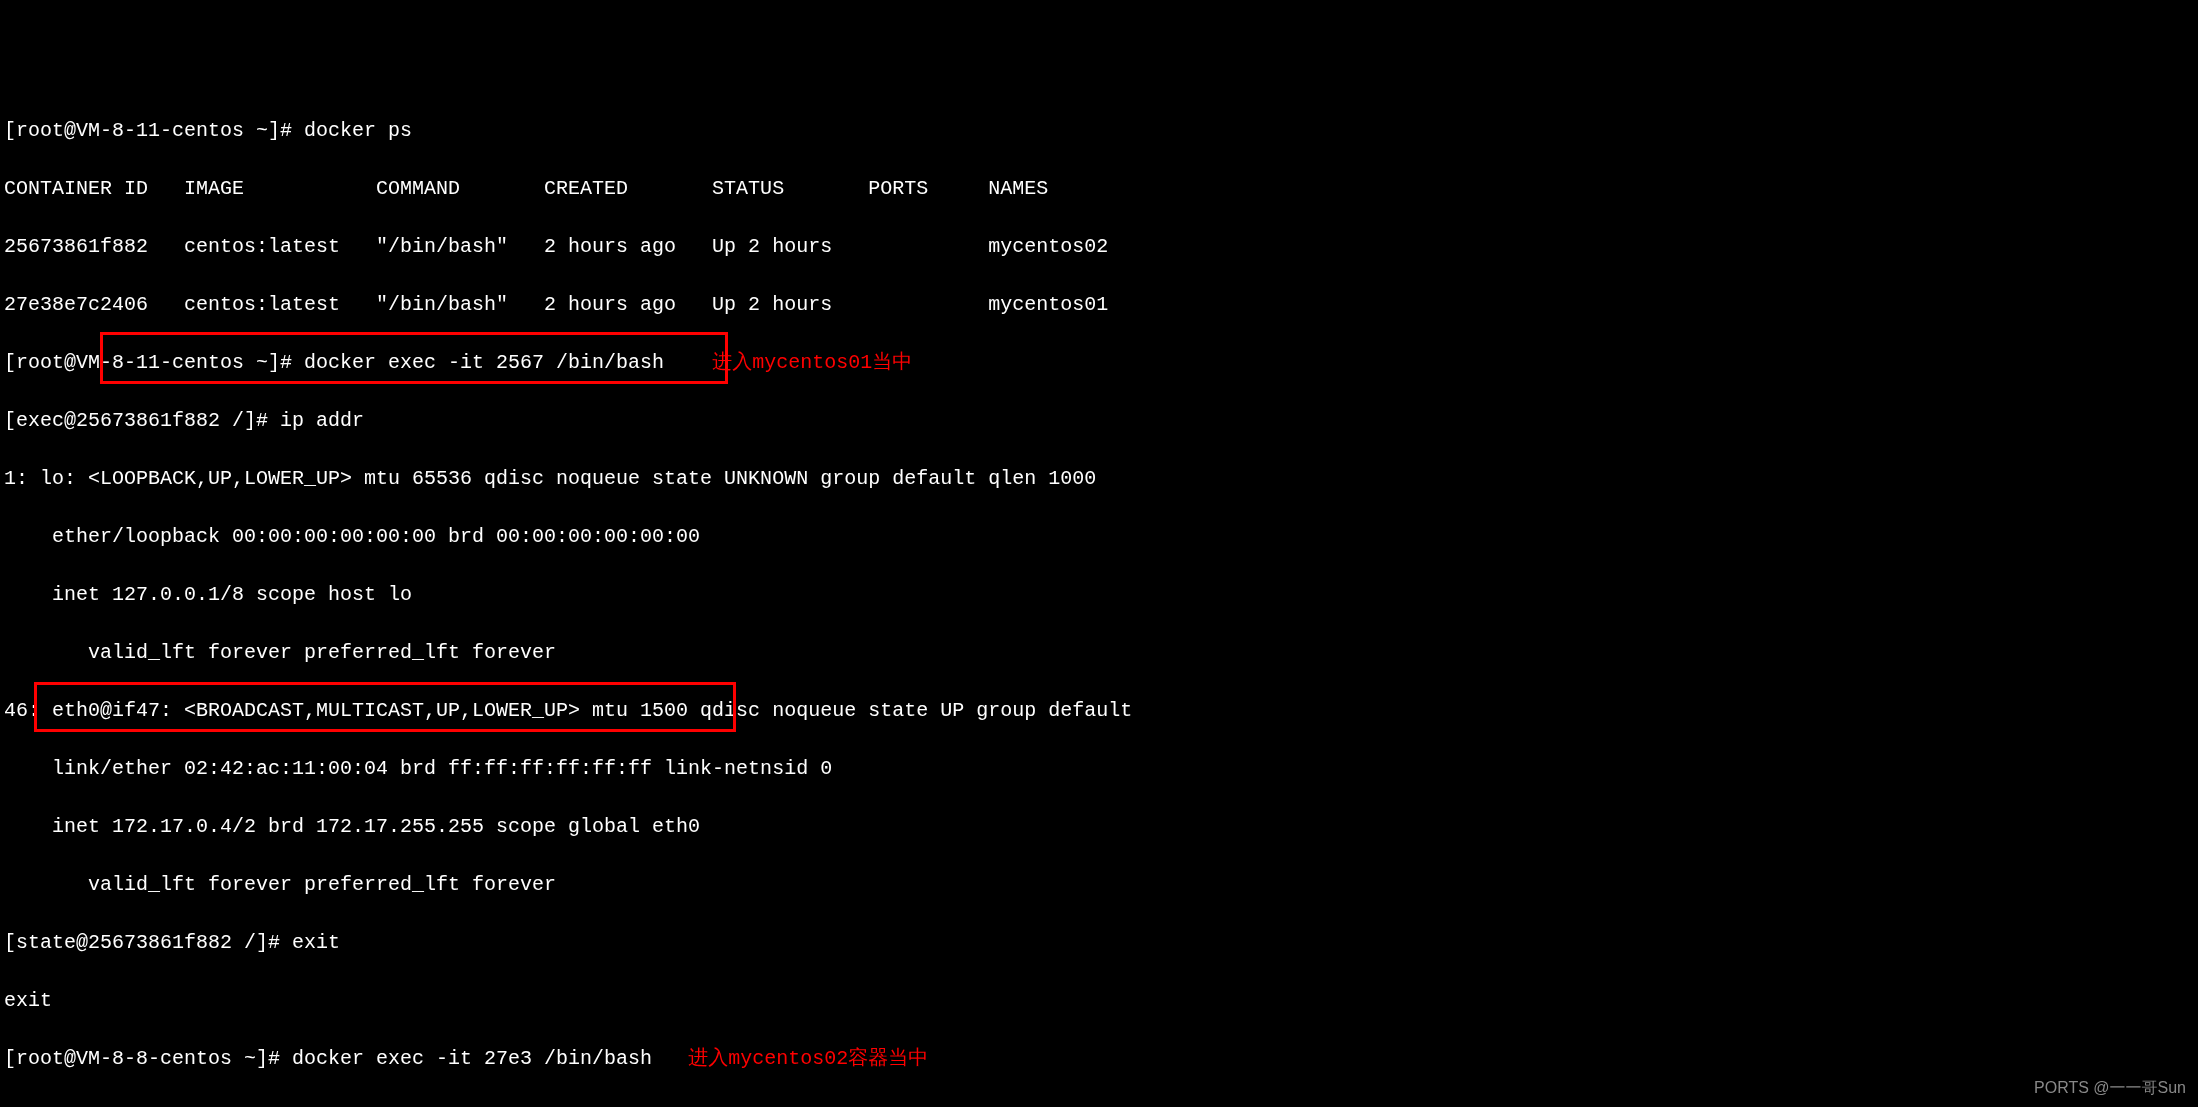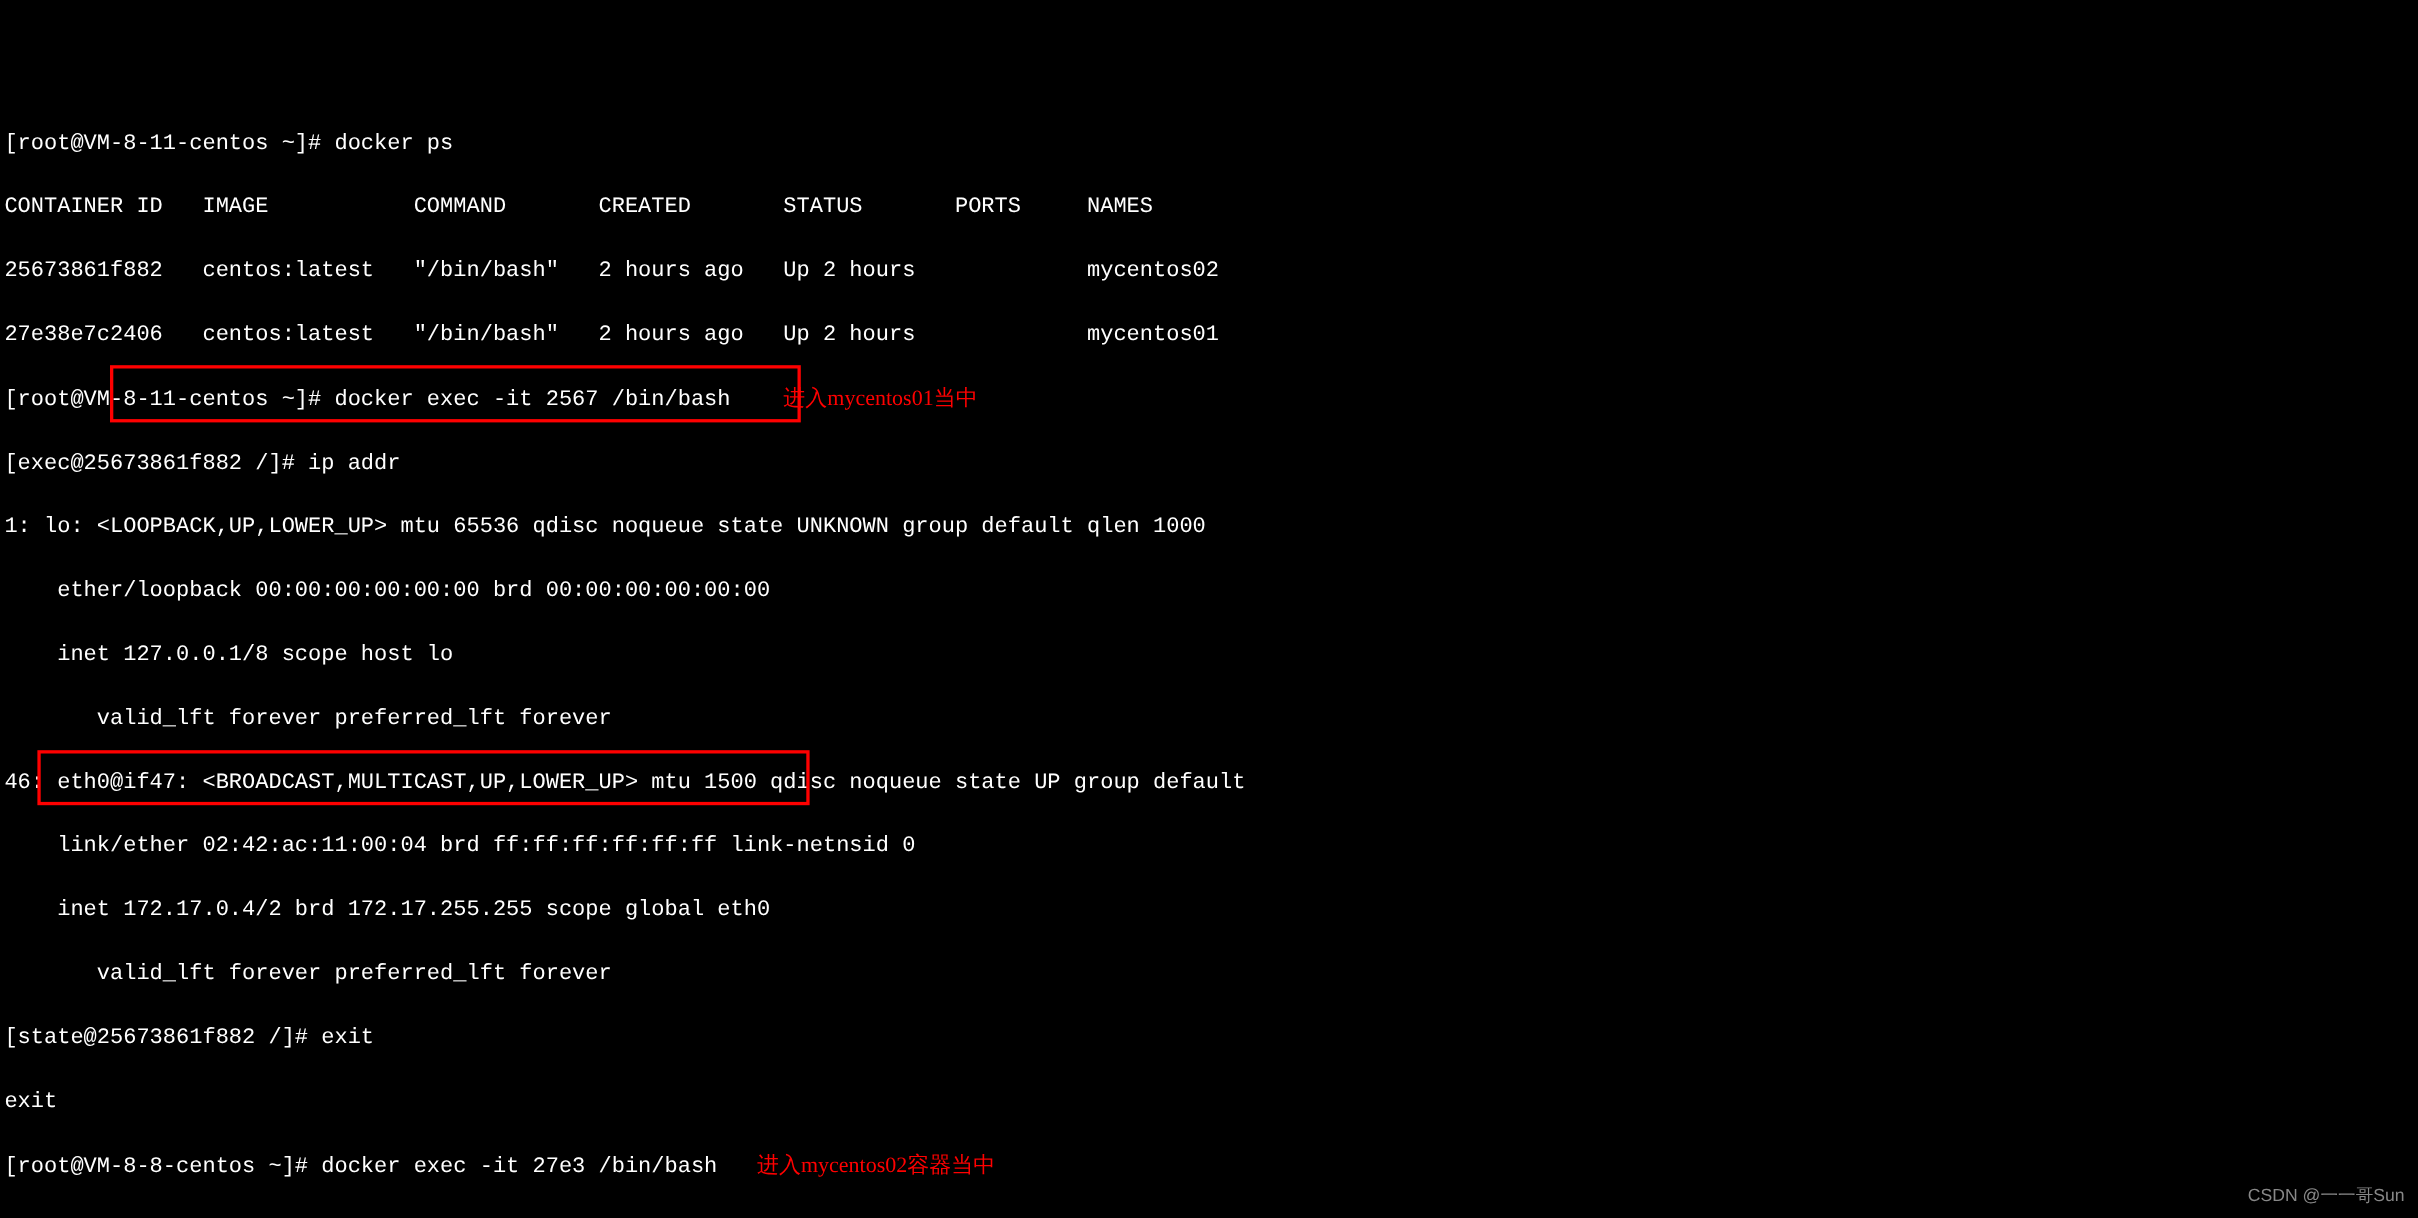--- a/index.html
+++ b/index.html
@@ -18,21 +18,21 @@
       overflow-x: auto;
       width: 2198px;
       height: 1107px;
       position: relative;
     }
     .terminal-line {
       white-space: pre;
     }
     .red-annotation {
       color: #ff0000;
-      font-family: Liberation Serif, serif;
+      font-family: Liberation Mono, monospace;
     }
     .red-box {
       position: absolute;
       border: 3px solid #ff0000;
       background: transparent;
       pointer-events: none;
     }
     .watermark {
       position: absolute;
       bottom: 8px;
@@ -71,16 +71,16 @@
 
 
 
 
 
 
 
 <div class="red-box" style="top:332px;left:100px;width:628px;height:52px;"></div>
 <div class="red-box" style="top:682px;left:34px;width:702px;height:50px;"></div>
 
-<div class="watermark">CSDN @一一哥Sun</div>
+<div class="watermark">PORTS @一一哥Sun</div>
 
 
 
 
 </body></html>

